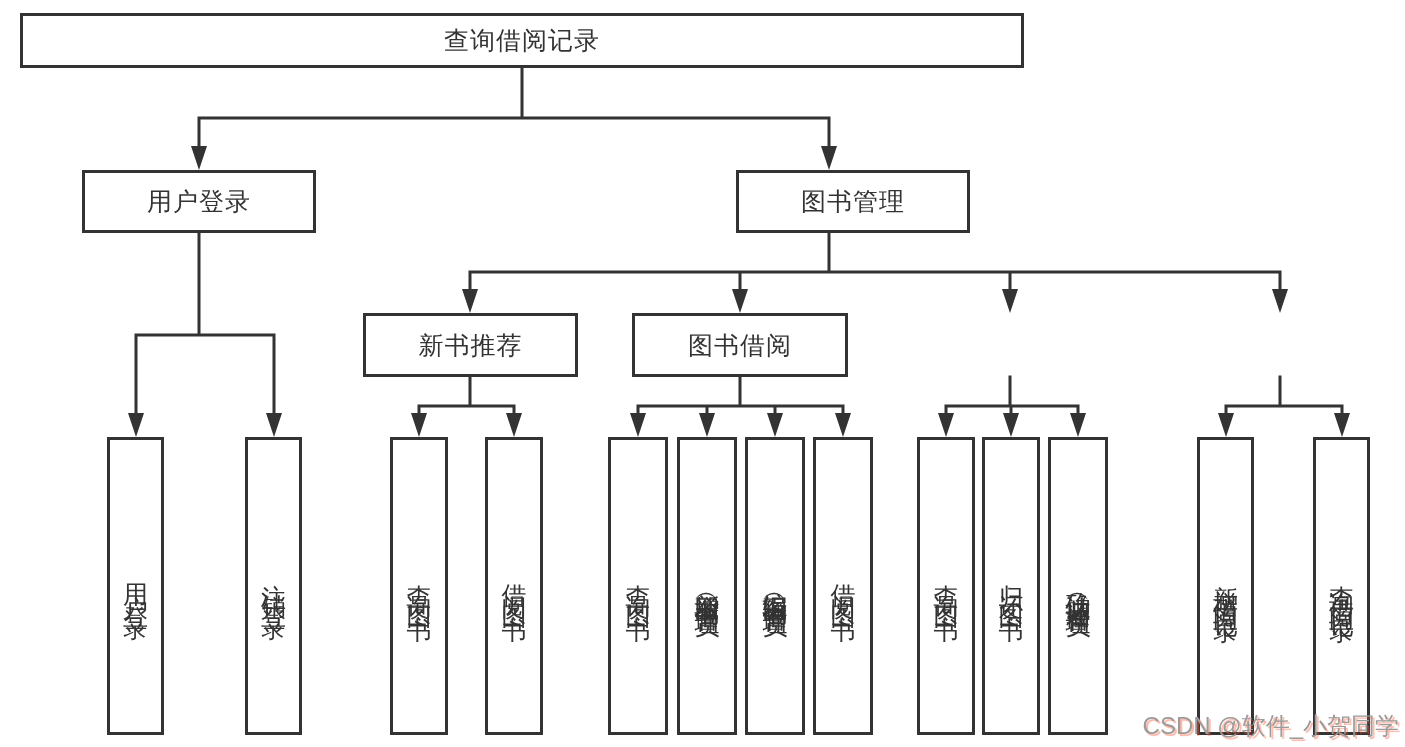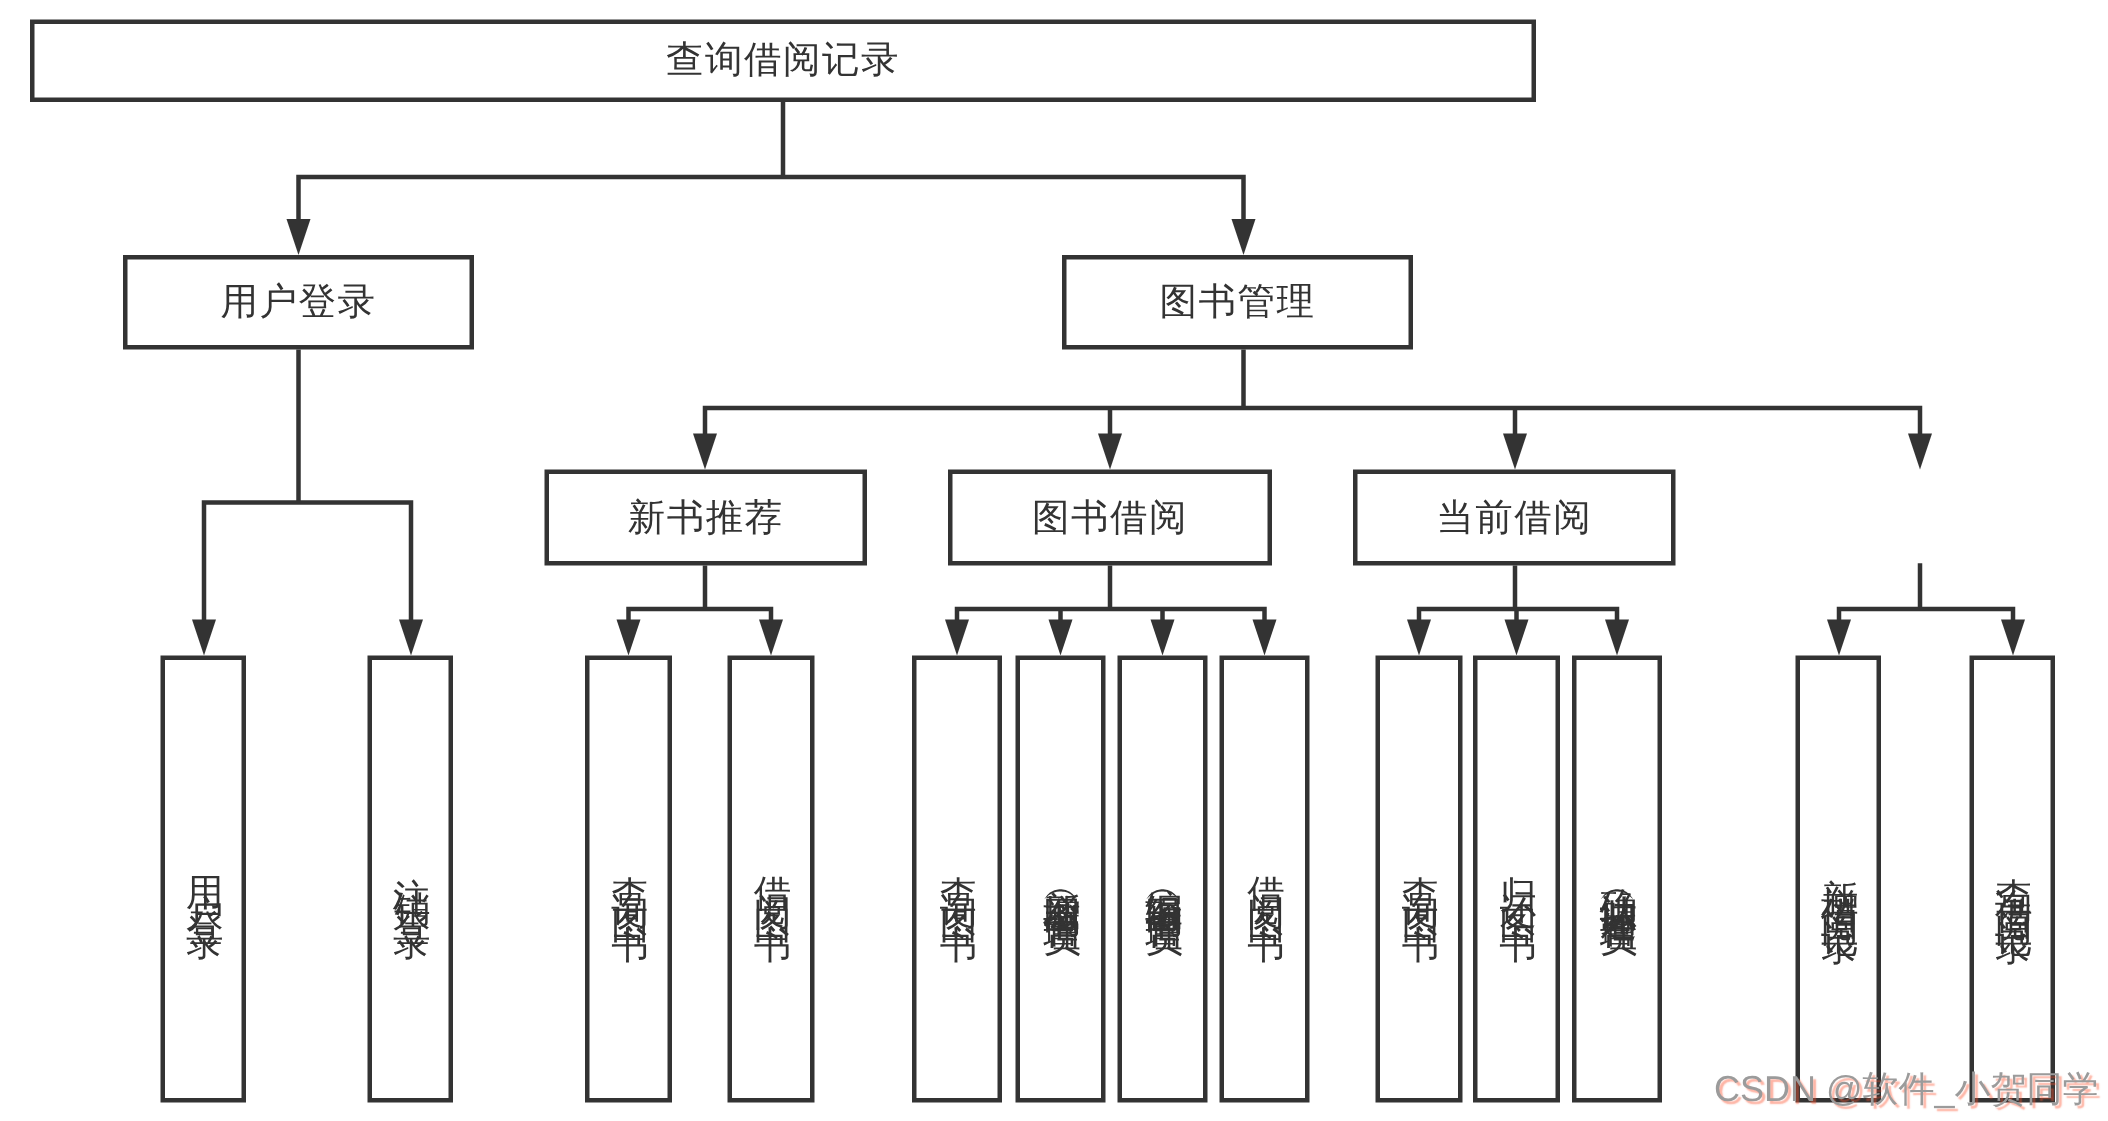--- a/index.html
+++ b/index.html
@@ -96,32 +96,29 @@
     </g>
   </svg>
 
   <div class="box h" style="left:20px; top:13px; width:1004px; height:55px;">
     <span>查询借阅记录</span>
   </div>
 
   <div class="box h" style="left:82px; top:170px; width:234px; height:63px;">
     <span>用户登录</span>
   </div>
-  <div class="box h" style="left:708px; top:170px; width:234px; height:63px;">
+  <div class="box h" style="left:736px; top:170px; width:234px; height:63px;">
     <span>图书管理</span>
   </div>
 
   <div class="box h" style="left:363px; top:313px; width:215px; height:64px;">
     <span>新书推荐</span>
   </div>
   <div class="box h" style="left:632px; top:313px; width:216px; height:64px;">
     <span>图书借阅</span>
-  </div>
-  <div class="box h" style="left:902px; top:313px; width:215px; height:64px;">
-    <span>当前借阅</span>
   </div>
 
   <div class="box v" style="left:107px; top:437px; width:57px; height:298px;">
     <span>用户登录</span>
   </div>
   <div class="box v" style="left:245px; top:437px; width:57px; height:298px;">
     <span>注销登录</span>
   </div>
 
   <div class="box v" style="left:390px; top:437px; width:58px; height:298px;">

